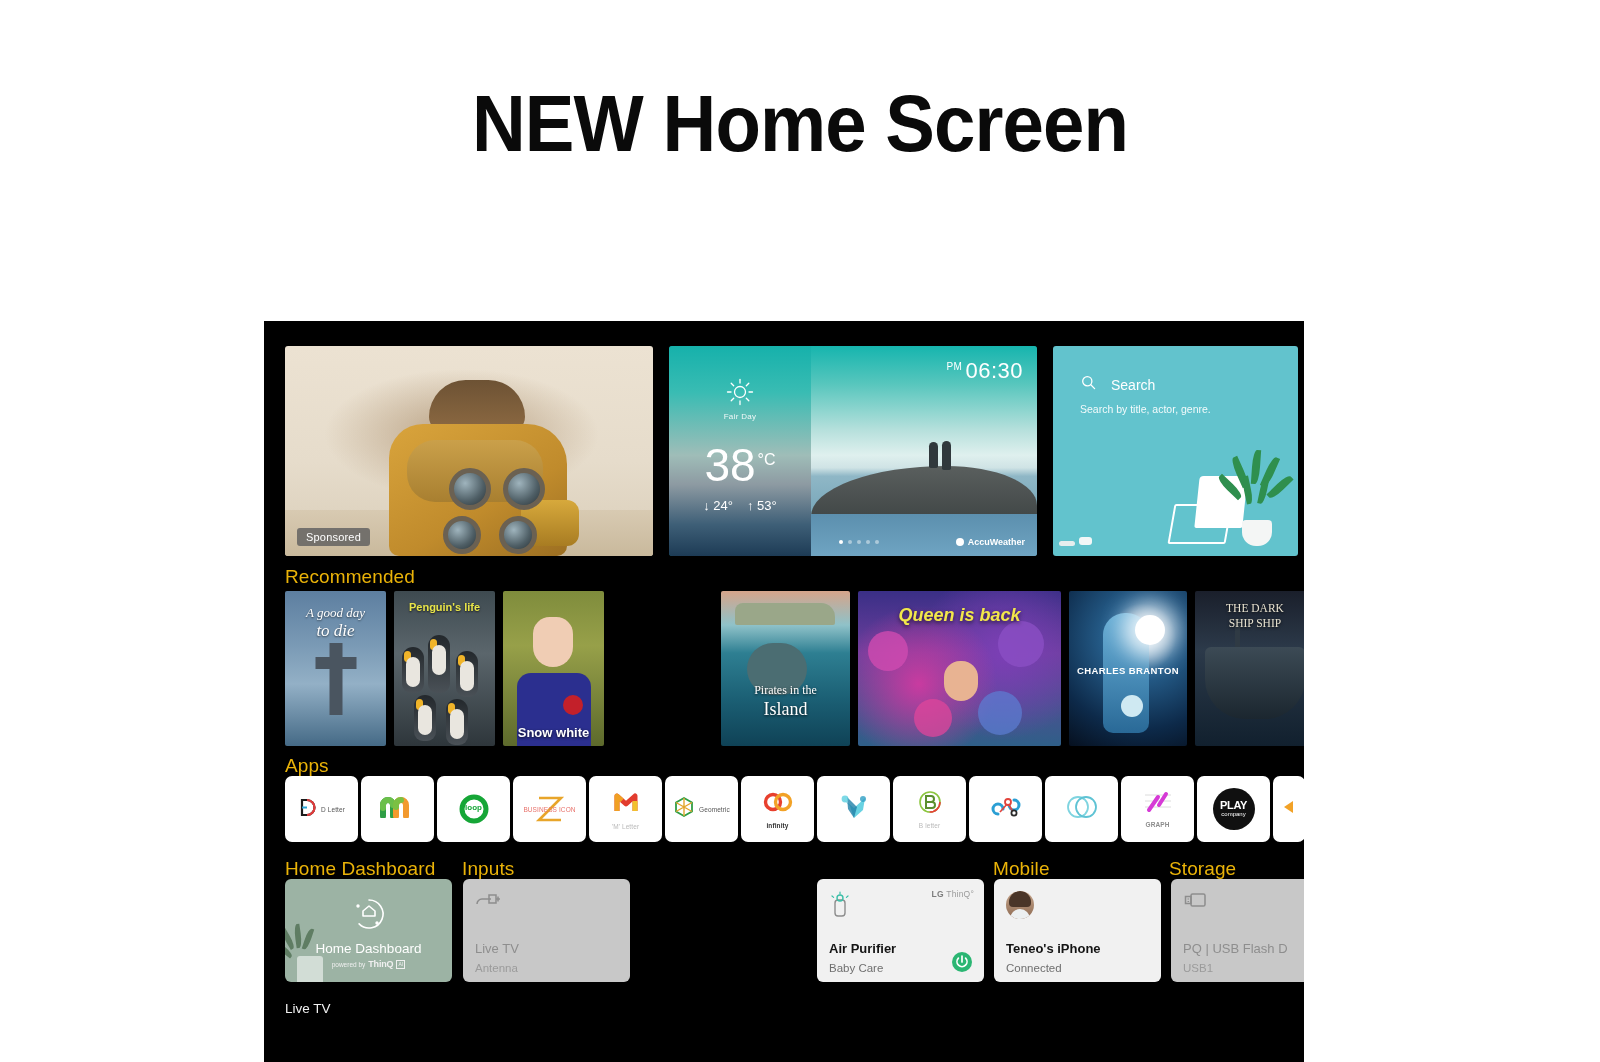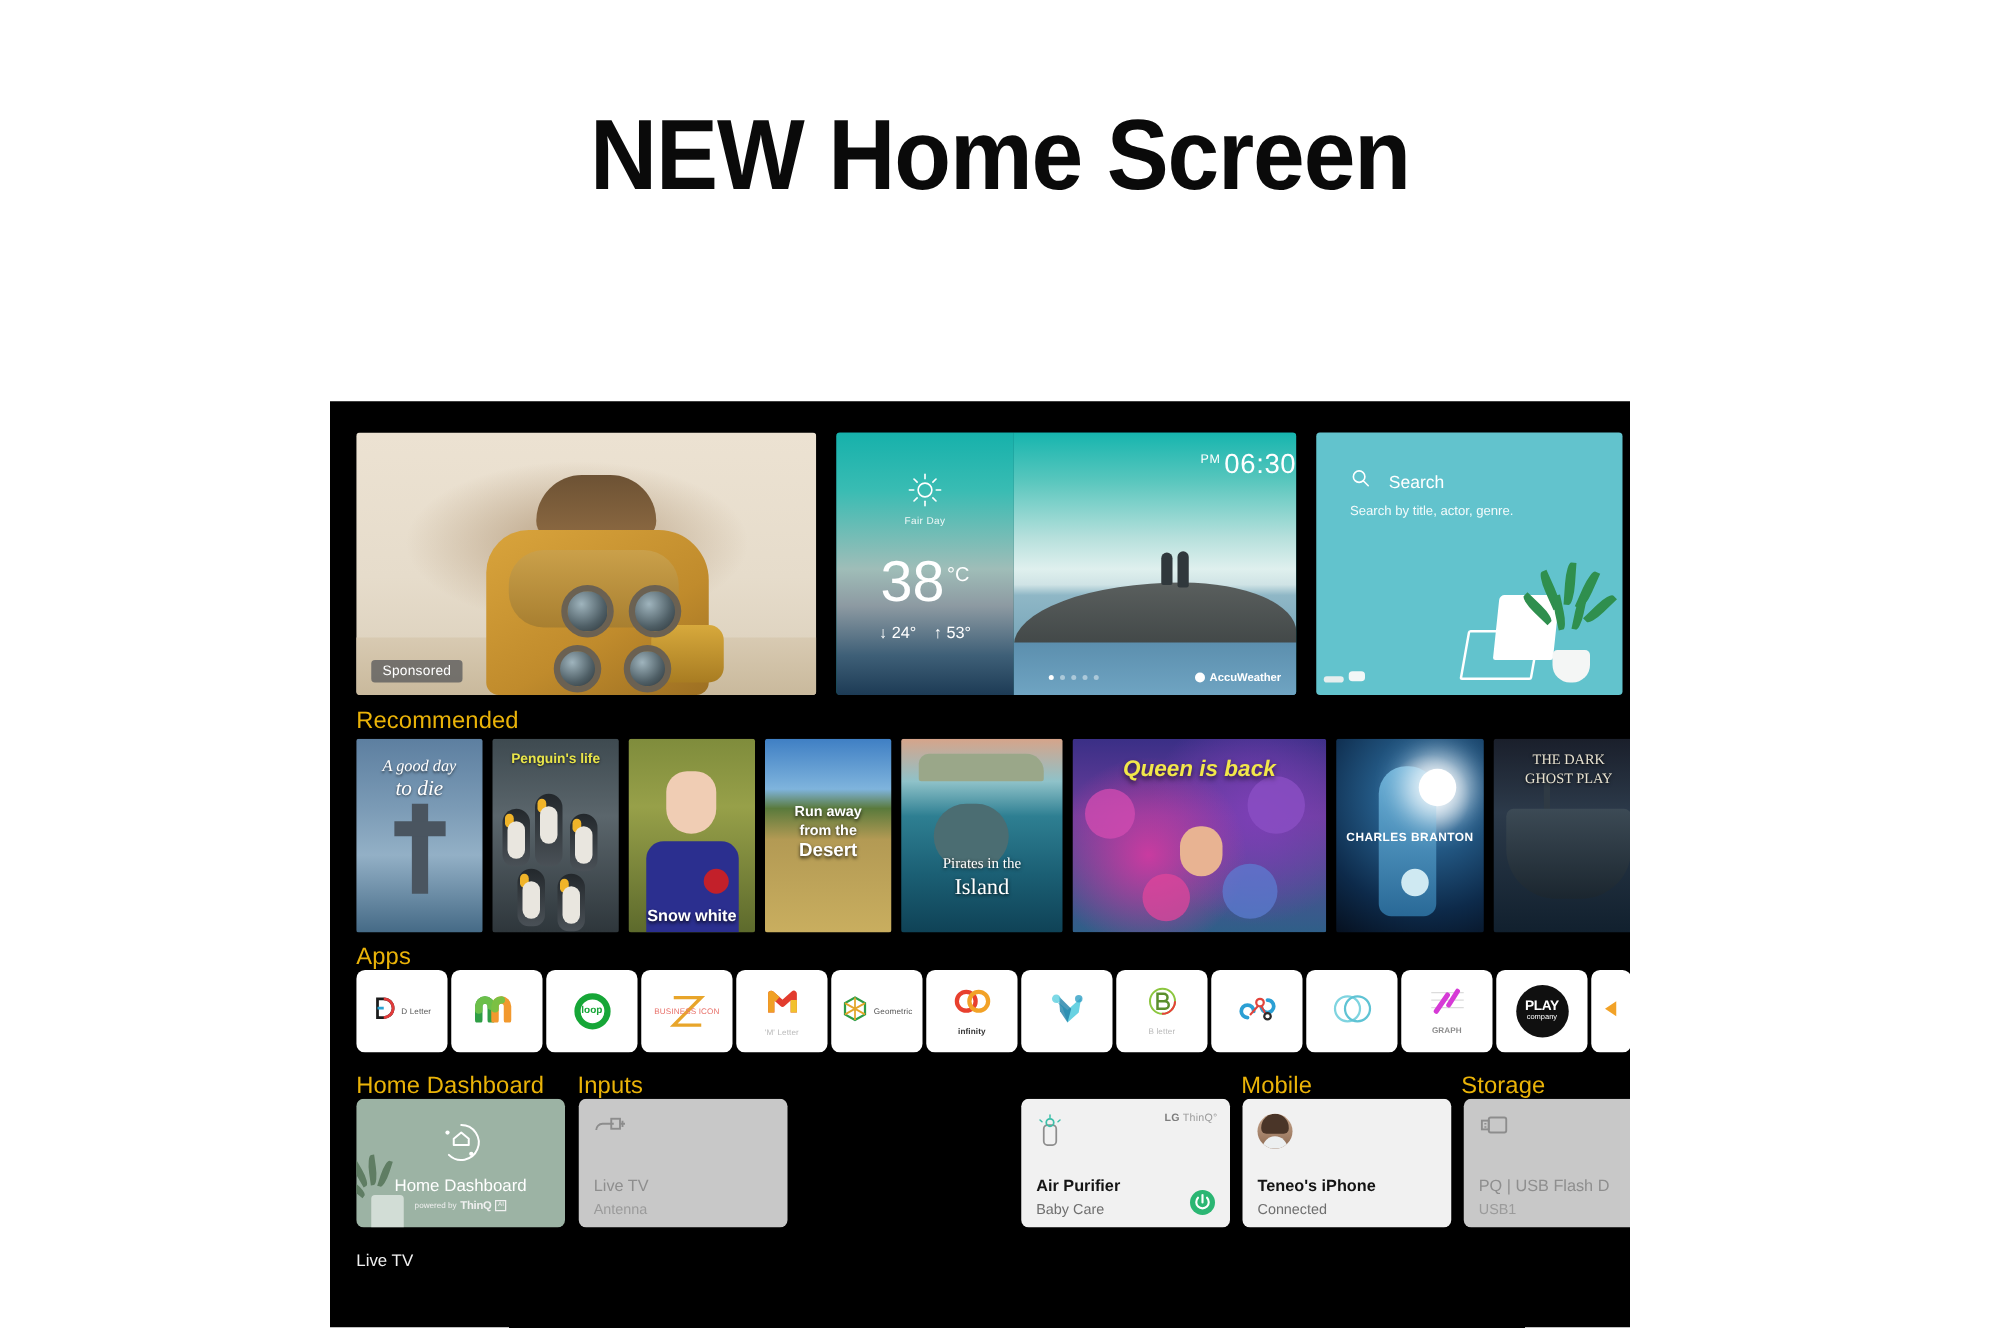--- a/index.html
+++ b/index.html
@@ -73,21 +73,21 @@
   .wx-sun{position:absolute;left:57px;top:32px;width:28px;height:28px;}
   .wx-sun svg{display:block;}
   .wx-fair{position:absolute;left:0;top:66px;width:142px;text-align:center;
     color:rgba(255,255,255,.9);font-size:8px;letter-spacing:.3px;}
   .wx-temp{position:absolute;left:0;top:96px;width:142px;text-align:center;
     color:#fff;font-size:46px;font-weight:300;line-height:1;}
   .wx-temp .u{font-size:16px;vertical-align:super;margin-left:2px;font-weight:400;}
   .wx-hilo{position:absolute;left:0;top:152px;width:142px;text-align:center;
     color:#fff;font-size:13px;font-weight:300;}
   .wx-hilo span{margin:0 7px;}
-  .wx-time{position:absolute;right:0;top:12px;color:#fff;font-size:22px;font-weight:300;letter-spacing:.5px;}
+  .wx-time{position:absolute;right:14px;top:12px;color:#fff;font-size:22px;font-weight:300;letter-spacing:.5px;}
   .wx-time .ampm{font-size:10px;vertical-align:super;margin-right:3px;font-weight:400;}
   .wx-dots{position:absolute;left:170px;bottom:12px;display:flex;gap:5px;}
   .wx-dots i{width:4px;height:4px;border-radius:50%;background:rgba(255,255,255,.45);display:block;}
   .wx-dots i.on{background:#fff;}
   .wx-accu{position:absolute;right:12px;bottom:9px;display:flex;align-items:center;gap:4px;
     color:#fff;font-size:9px;font-weight:700;}
   .wx-accu .b{width:8px;height:8px;border-radius:50%;background:#fff;display:block;}
 
   
   .search{left:768px;top:0;width:245px;height:210px;background:#62c3cd;}
@@ -334,27 +334,20 @@
         </div>
 
         <div class="poster p3" style="left:218px;">
           <div class="hair"></div>
           <div class="face"></div>
           <div class="dress"></div>
           <div class="apple"></div>
           <div class="p-txt t">Snow white</div>
         </div>
 
-        <div class="poster p4" style="left:327px;">
-          <div class="p-txt t">
-            <span>Run away</span><br>
-            <span>from the</span><br>
-            <em>Desert</em>
-          </div>
-        </div>
 
         <div class="poster p5" style="left:436px;">
           <div class="isl"></div>
             <div class="rock"></div>
           <div class="p-txt t">Pirates in the</div>
           <div class="p-txt t2">Island</div>
         </div>
 
         <div class="poster p6" style="left:573px;">
           <div class="blob" style="left:10px;top:40px;width:40px;height:40px;background:#d04bb0;opacity:.8;"></div>
@@ -370,21 +363,21 @@
             <div class="ball"></div>
             <div class="flare"></div>
           <div class="p-txt t">CHARLES BRANTON</div>
         </div>
 
         <div class="poster p8" style="left:910px;">
           <div class="mast"></div>
             <div class="ship"></div>
           <div class="p-txt t">
             <span>THE DARK</span><br>
-            <span>GHOST PLAY</span>
+            <span>SHIP SHIP</span>
           </div>
         </div>
       </div>
 
       <div class="sec-label" style="left:0;top:434px;">Apps</div>
       <div class="apps-row">
 
         <div class="app" style="left:0;">
             <div class="inner">
           <span><svg width="19" height="19" viewBox="0 0 19 19">

